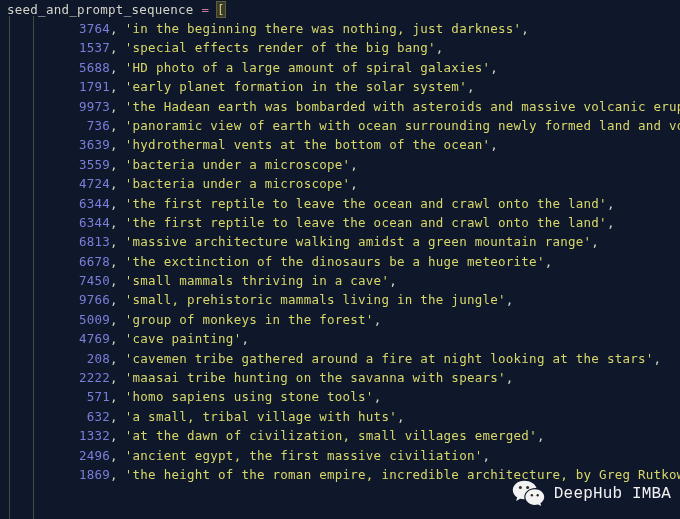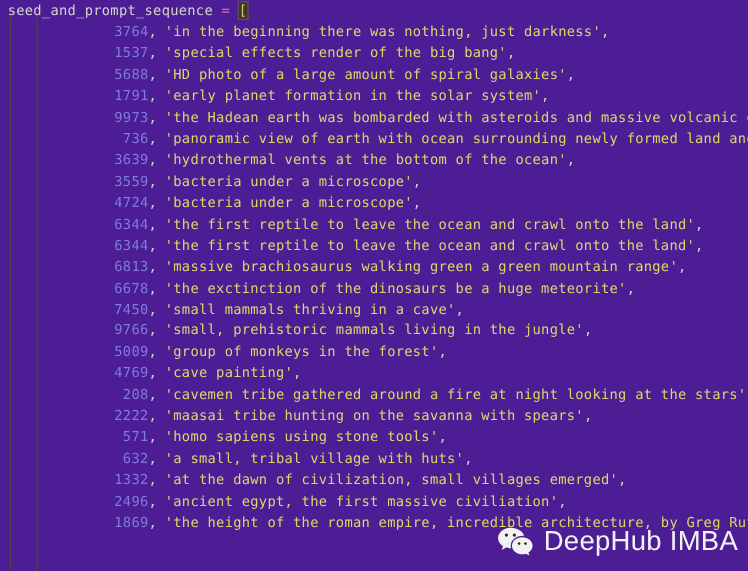--- a/index.html
+++ b/index.html
@@ -11,21 +11,21 @@
     width: 680px;
     height: 519px;
     overflow: hidden;
     font-family: "DejaVu Sans Mono", monospace;
   }
 
   #editor {
     position: relative;
     width: 680px;
     height: 519px;
-    background: #4c1d95;
+    background: #0f172a;
     overflow: hidden;
   }
 
   
   .decl-line {
     position: absolute;
     top: 0;
     left: 0;
     width: 680px;
     height: 19px;
@@ -68,40 +68,40 @@
     white-space: pre;
     font-size: 12.5px;
     letter-spacing: 0.02em;
     position: relative;
   }
   .num {
     display: inline-block;
     width: 56px;
     text-align: right;
     color: #7d7ddb;
-    padding-left: 79px;
+    padding-left: 54px;
   }
   .comma { color: #d4d4c8; }
   .str   { color: #d8d86a; padding-left: 7px; }
   .quote { color: #d8d86a; }
 
   
   #watermark {
     position: absolute;
     right: 9px;
     bottom: 12px;
     display: flex;
     align-items: center;
     gap: 9px;
     z-index: 5;
   }
   #watermark .wm-label {
     color: #f2f2f2;
-    font-family: Liberation Sans, sans-serif;
-    font-size: 25px;
+    font-family: Liberation Mono, monospace;
+    font-size: 16px;
     letter-spacing: 0.01em;
   }
   .wechat-icon {
     display: block;
     width: 33px;
     height: 27px;
   }
 </style>
 </head>
 <body>
@@ -118,21 +118,21 @@
       <div class="row"><span class="num">1537</span><span class="comma">,</span><span class="str"><span class="quote">'</span><span>special effects render of the big bang</span><span class="quote">'</span></span><span class="comma">,</span></div>
       <div class="row"><span class="num">5688</span><span class="comma">,</span><span class="str"><span class="quote">'</span><span>HD photo of a large amount of spiral galaxies</span><span class="quote">'</span></span><span class="comma">,</span></div>
       <div class="row"><span class="num">1791</span><span class="comma">,</span><span class="str"><span class="quote">'</span><span>early planet formation in the solar system</span><span class="quote">'</span></span><span class="comma">,</span></div>
       <div class="row"><span class="num">9973</span><span class="comma">,</span><span class="str"><span class="quote">'</span><span>the Hadean earth was bombarded with asteroids and massive volcanic eruptions</span></span></div>
       <div class="row"><span class="num">736</span><span class="comma">,</span><span class="str"><span class="quote">'</span><span>panoramic view of earth with ocean surrounding newly formed land and volcanos</span></span></div>
       <div class="row"><span class="num">3639</span><span class="comma">,</span><span class="str"><span class="quote">'</span><span>hydrothermal vents at the bottom of the ocean</span><span class="quote">'</span></span><span class="comma">,</span></div>
       <div class="row"><span class="num">3559</span><span class="comma">,</span><span class="str"><span class="quote">'</span><span>bacteria under a microscope</span><span class="quote">'</span></span><span class="comma">,</span></div>
       <div class="row"><span class="num">4724</span><span class="comma">,</span><span class="str"><span class="quote">'</span><span>bacteria under a microscope</span><span class="quote">'</span></span><span class="comma">,</span></div>
       <div class="row"><span class="num">6344</span><span class="comma">,</span><span class="str"><span class="quote">'</span><span>the first reptile to leave the ocean and crawl onto the land</span><span class="quote">'</span></span><span class="comma">,</span></div>
       <div class="row"><span class="num">6344</span><span class="comma">,</span><span class="str"><span class="quote">'</span><span>the first reptile to leave the ocean and crawl onto the land</span><span class="quote">'</span></span><span class="comma">,</span></div>
-      <div class="row"><span class="num">6813</span><span class="comma">,</span><span class="str"><span class="quote">'</span><span>massive brachiosaurus walking green a green mountain range</span><span class="quote">'</span></span><span class="comma">,</span></div>
+      <div class="row"><span class="num">6813</span><span class="comma">,</span><span class="str"><span class="quote">'</span><span>massive architecture walking amidst a green mountain range</span><span class="quote">'</span></span><span class="comma">,</span></div>
       <div class="row"><span class="num">6678</span><span class="comma">,</span><span class="str"><span class="quote">'</span><span>the exctinction of the dinosaurs be a huge meteorite</span><span class="quote">'</span></span><span class="comma">,</span></div>
       <div class="row"><span class="num">7450</span><span class="comma">,</span><span class="str"><span class="quote">'</span><span>small mammals thriving in a cave</span><span class="quote">'</span></span><span class="comma">,</span></div>
       <div class="row"><span class="num">9766</span><span class="comma">,</span><span class="str"><span class="quote">'</span><span>small, prehistoric mammals living in the jungle</span><span class="quote">'</span></span><span class="comma">,</span></div>
       <div class="row"><span class="num">5009</span><span class="comma">,</span><span class="str"><span class="quote">'</span><span>group of monkeys in the forest</span><span class="quote">'</span></span><span class="comma">,</span></div>
       <div class="row"><span class="num">4769</span><span class="comma">,</span><span class="str"><span class="quote">'</span><span>cave painting</span><span class="quote">'</span></span><span class="comma">,</span></div>
       <div class="row"><span class="num">208</span><span class="comma">,</span><span class="str"><span class="quote">'</span><span>cavemen tribe gathered around a fire at night looking at the stars</span><span class="quote">'</span></span><span class="comma">,</span></div>
       <div class="row"><span class="num">2222</span><span class="comma">,</span><span class="str"><span class="quote">'</span><span>maasai tribe hunting on the savanna with spears</span><span class="quote">'</span></span><span class="comma">,</span></div>
       <div class="row"><span class="num">571</span><span class="comma">,</span><span class="str"><span class="quote">'</span><span>homo sapiens using stone tools</span><span class="quote">'</span></span><span class="comma">,</span></div>
       <div class="row"><span class="num">632</span><span class="comma">,</span><span class="str"><span class="quote">'</span><span>a small, tribal village with huts</span><span class="quote">'</span></span><span class="comma">,</span></div>
       <div class="row"><span class="num">1332</span><span class="comma">,</span><span class="str"><span class="quote">'</span><span>at the dawn of civilization, small villages emerged</span><span class="quote">'</span></span><span class="comma">,</span></div>

